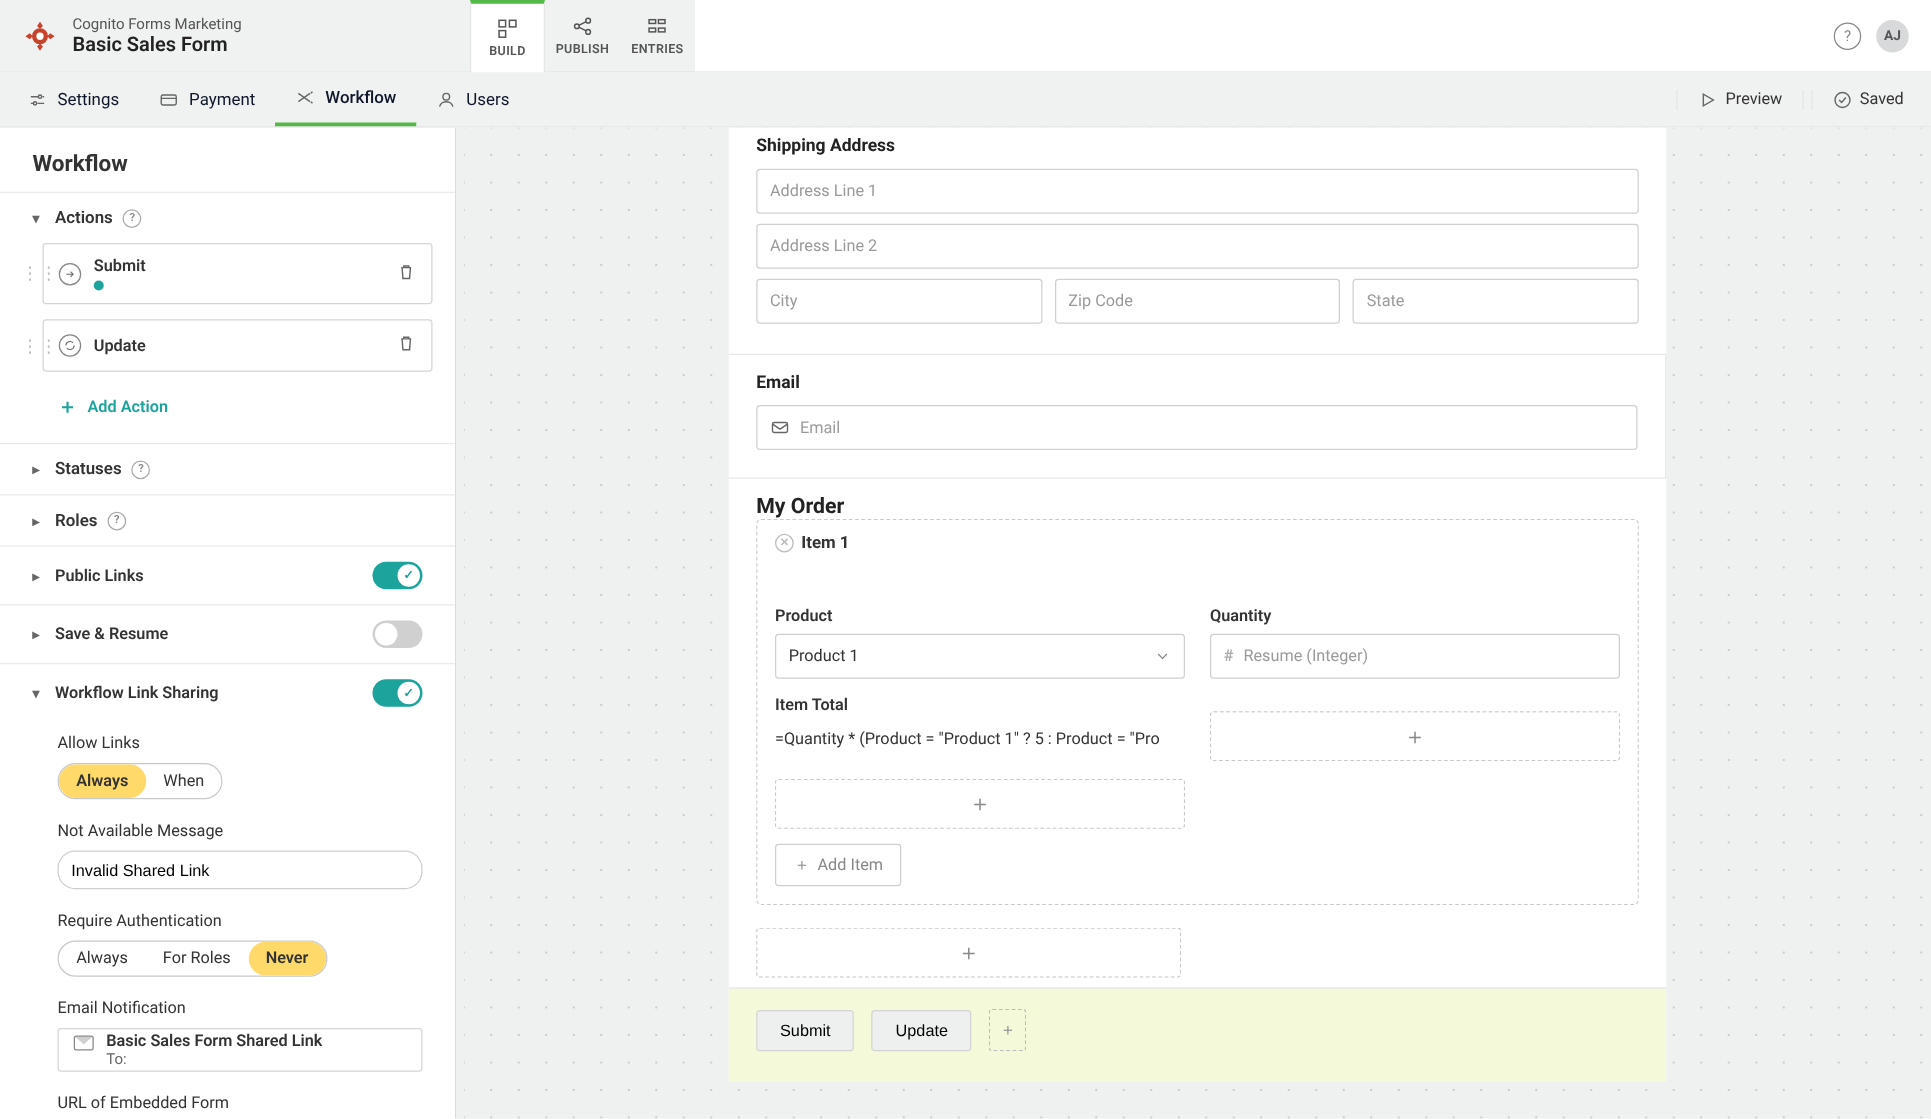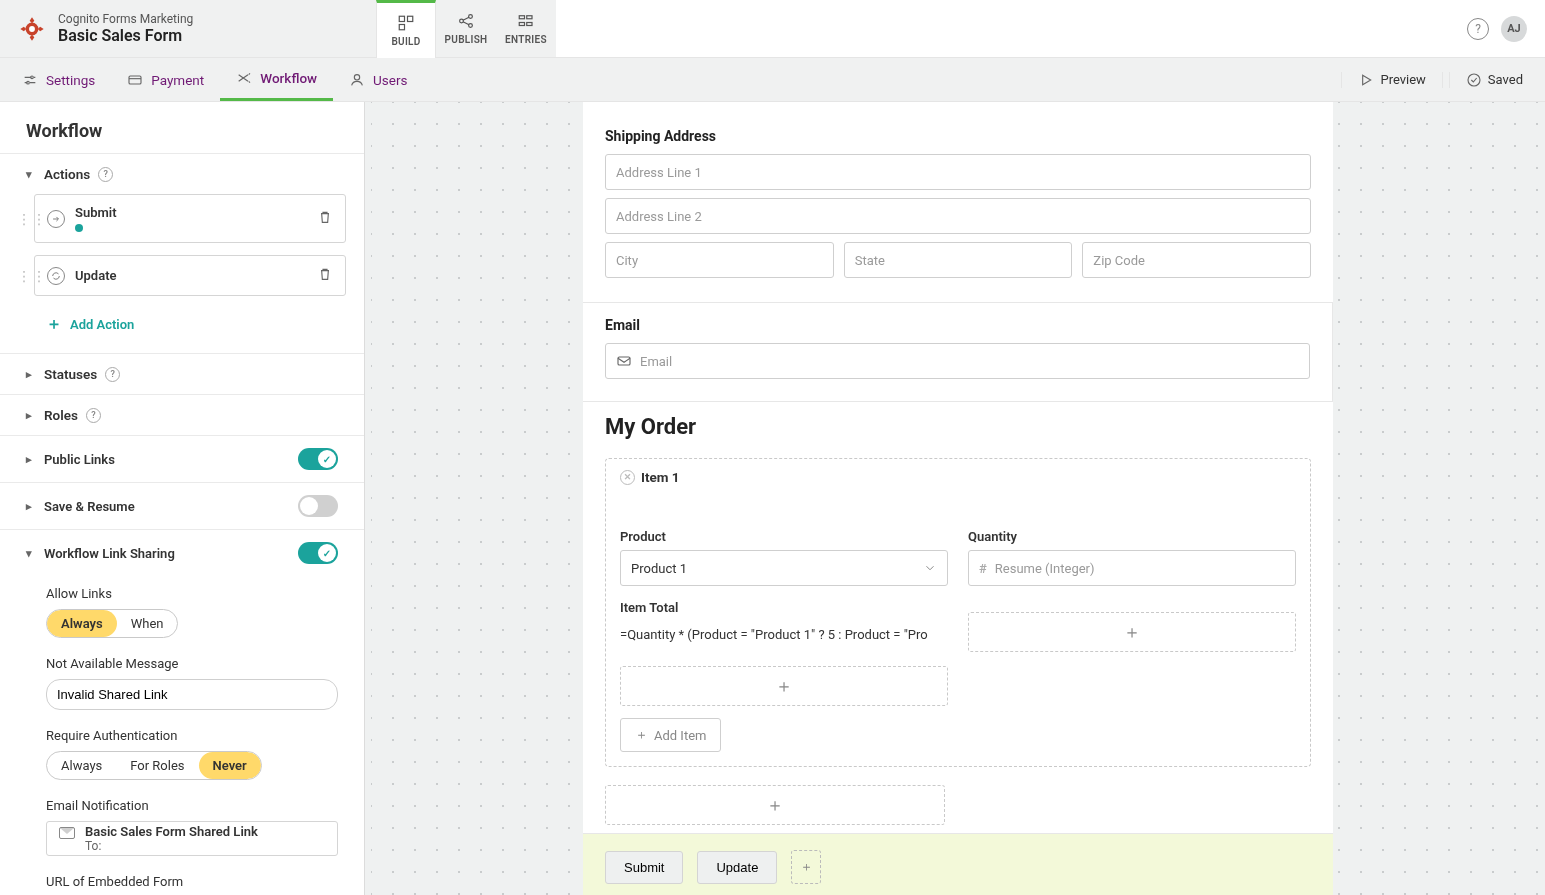--- a/index.html
+++ b/index.html
@@ -18,21 +18,21 @@
 .top-tab { display: flex; flex-direction: column; align-items: center; justify-content: center; width: 60px; font-size: 10px; font-weight: 600; letter-spacing: .3px; color: #555; cursor: pointer; }
 .top-tab.active { background: #fff; border-top: 3px solid #54b948; border-right: 1px solid #e5e5e5; border-left: 1px solid #e5e5e5; margin-bottom: -1px; }
 .top-tab .tab-icon { width: 18px; height: 18px; margin-bottom: 4px; }
 
 .top-right { margin-left: auto; display: flex; align-items: center; gap: 12px; padding-right: 18px; background: #fff; flex: 1; justify-content: flex-end; }
 .help-circle { width: 22px; height: 22px; border: 1.5px solid #888; border-radius: 50%; display: flex; align-items: center; justify-content: center; font-size: 12px; color: #888; cursor: pointer; }
 .avatar { width: 26px; height: 26px; border-radius: 50%; background: #d7d9da; display: flex; align-items: center; justify-content: center; font-size: 11px; font-weight: 700; color: #555; cursor: pointer; }
 
 
 .sub-nav { display: flex; align-items: center; height: 44px; background: #f0f1f1; border-bottom: 1px solid #e5e5e5; padding: 0 6px; }
-.sub-nav .sn-item { display: flex; align-items: center; gap: 8px; padding: 0 16px; height: 100%; color: #701a75; cursor: pointer; font-size: 13.5px; }
+.sub-nav .sn-item { display: flex; align-items: center; gap: 8px; padding: 0 16px; height: 100%; color: #0f172a; cursor: pointer; font-size: 13.5px; }
 .sub-nav .sn-item.active { border-bottom: 3px solid #54b948; font-weight: 500; }
 .sn-right { margin-left: auto; display: flex; gap: 6px; align-items: center; }
 .sn-btn { display: flex; align-items: center; gap: 6px; padding: 0 16px; height: 100%; color: #333; cursor: pointer; border-left: 1px solid #e5e5e5; }
 .sn-preview { border-right: 1px solid #e5e5e5; }
 
 
 .body-row { display: flex; flex: 1; min-height: 0; }
 
 
 .sidebar { width: 365px; border-right: 1px solid #dcdcdc; background: #fff; overflow-y: auto; padding-bottom: 40px; }
@@ -71,31 +71,31 @@
 .email-card { border: 1px solid #d5d5d5; border-radius: 3px; padding: 2px 12px; display: flex; align-items: flex-start; gap: 10px; }
 .email-card .mail-icon { width: 16px; height: 12px; border: 1.5px solid #888; border-radius: 2px; margin-top: 3px; position: relative; }
 .email-card .mail-icon::after { content: ""; position: absolute; top: 0; left: 0; right: 0; height: 0; border-left: 7px solid transparent; border-right: 7px solid transparent; border-top: 6px solid #888; opacity: .4; }
 .email-card .ec-title { font-weight: 600; }
 .email-card .ec-to { font-size: 12px; color: #666; }
 
 
 .canvas-wrap { flex: 1; background: #eff1f1; position: relative; overflow: auto; border-left: 6px solid #eff1f1; }
 .canvas-wrap::before { content: ""; position: absolute; inset: 0; background-image: radial-gradient(#c9cccd 1px, transparent 1px); background-size: 22px 22px; background-position: 11px 11px; pointer-events: none; }
 .form-card { position: relative; margin: 0 auto; width: 750px; background: #fff; margin-top: 0; }
-.form-section { padding: 26px 22px 16px; }
+.form-section { padding: 7px 22px 16px; }
 .fs-title { font-weight: 700; font-size: 14px; color: #222; margin-bottom: 10px; }
 .input-field { border: 1px solid #cfcfcf; border-radius: 3px; padding: 8px 10px; color: #9a9a9a; font-size: 13px; margin-bottom: 8px; display: flex; align-items: center; gap: 8px; height: 36px; }
 .field-row { display: flex; gap: 10px; }
 .field-row .input-field, .field-row .col { flex: 1; }
 .two-col { display: flex; border-top: 1px solid #e7e7e7; }
 .two-col .col { flex: 1; padding: 14px 22px; }
 .two-col .col:first-child { border-right: 1px solid #e7e7e7; }
 
 .order-block { padding: 12px 22px 4px; border-top: 1px solid #e7e7e7; }
-.order-title { font-weight: 700; font-size: 22px; color: #222; margin-bottom: 19px; }
+.order-title { font-weight: 700; font-size: 17px; color: #222; margin-bottom: 0; }
 .repeating { border: 1px dashed #c9c9c9; border-radius: 4px; padding: 10px 14px 14px; }
 .item-head { display: flex; align-items: center; gap: 6px; font-weight: 700; font-size: 13.5px; margin-bottom: 10px; }
 .close-circ { width: 15px; height: 15px; border: 1.5px solid #bbb; border-radius: 50%; display: flex; align-items: center; justify-content: center; font-size: 9px; color: #bbb; cursor: pointer; }
 .inner-two { display: flex; gap: 20px; margin-top: 44px; }
 .inner-col { flex: 1; }
 .inner-label { font-weight: 600; font-size: 13px; margin-bottom: 6px; }
 .select-field { border: 1px solid #cfcfcf; border-radius: 3px; padding: 8px 10px; display: flex; align-items: center; justify-content: space-between; height: 36px; font-size: 13px; }
 .chev-down-svg { width: 14px; height: 14px; color: #888; }
 .calc-row { font-size: 13px; color: #333; padding: 6px 0; white-space: nowrap; overflow: hidden; text-overflow: ellipsis; }
 .placeholder-box { border: 1px dashed #c9c9c9; border-radius: 3px; height: 40px; display: flex; align-items: center; justify-content: center; color: #888; font-size: 18px; cursor: pointer; }
@@ -353,24 +353,24 @@
               <span>Address Line 1</span>
             </div>
           <div class="input-field">
               <span>Address Line 2</span>
             </div>
           <div class="field-row">
             <div class="input-field">
                 <span>City</span>
               </div>
             <div class="input-field">
+                <span>Zip Code</span>
+              </div>
+            <div class="input-field">
                 <span>State</span>
-              </div>
-            <div class="input-field">
-                <span>Zip Code</span>
               </div>
           </div>
         </div>
 
         <div class="two-col">
           <div class="col">
             <div class="fs-title">Email</div>
             <div class="input-field">
               <svg class="icon-svg" viewBox="0 0 24 24">
                   <rect x="3" y="6" width="18" height="12" rx="2"></rect>

